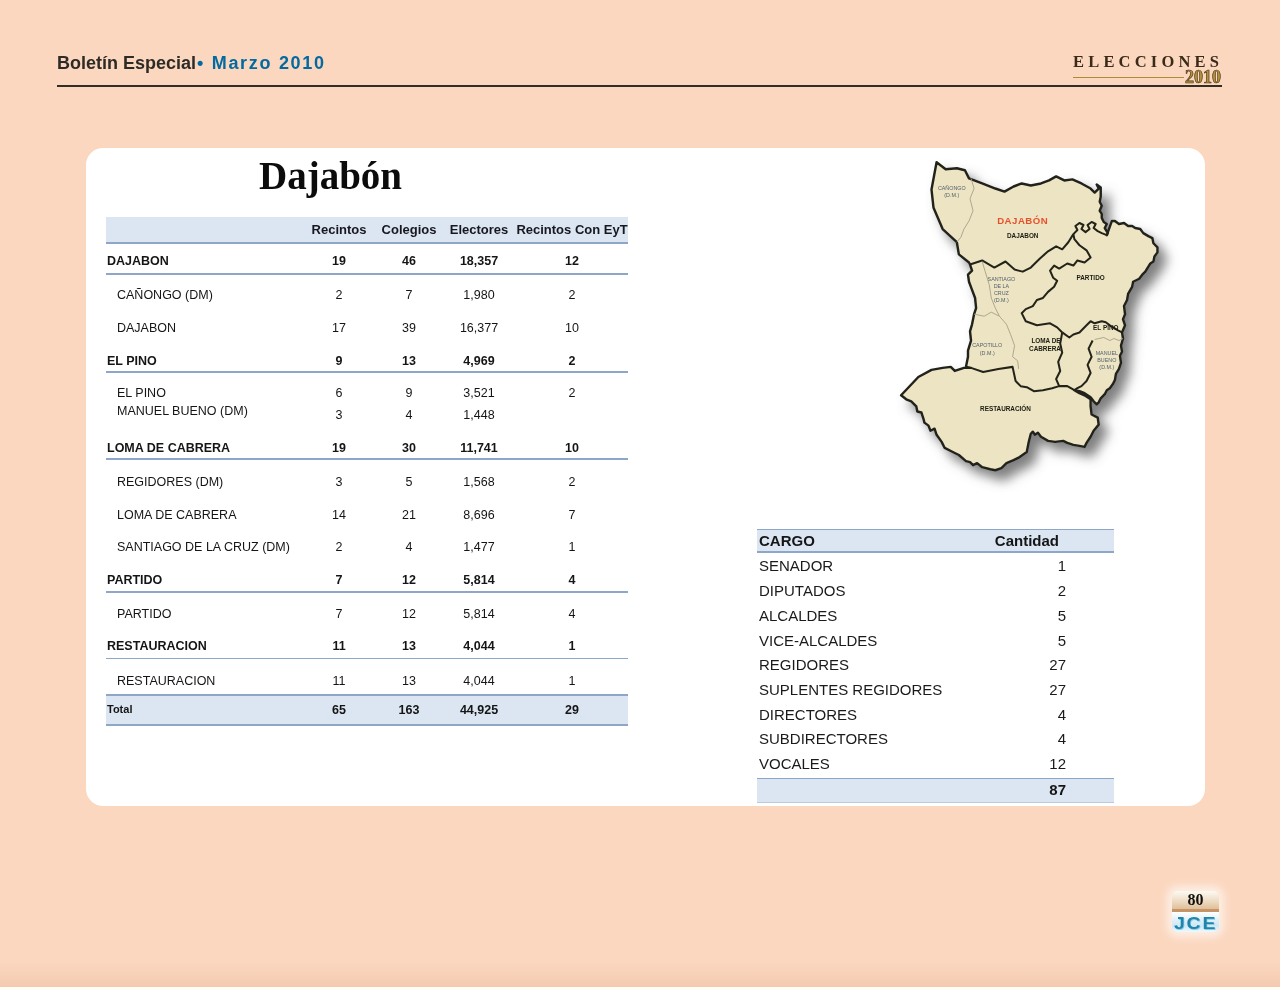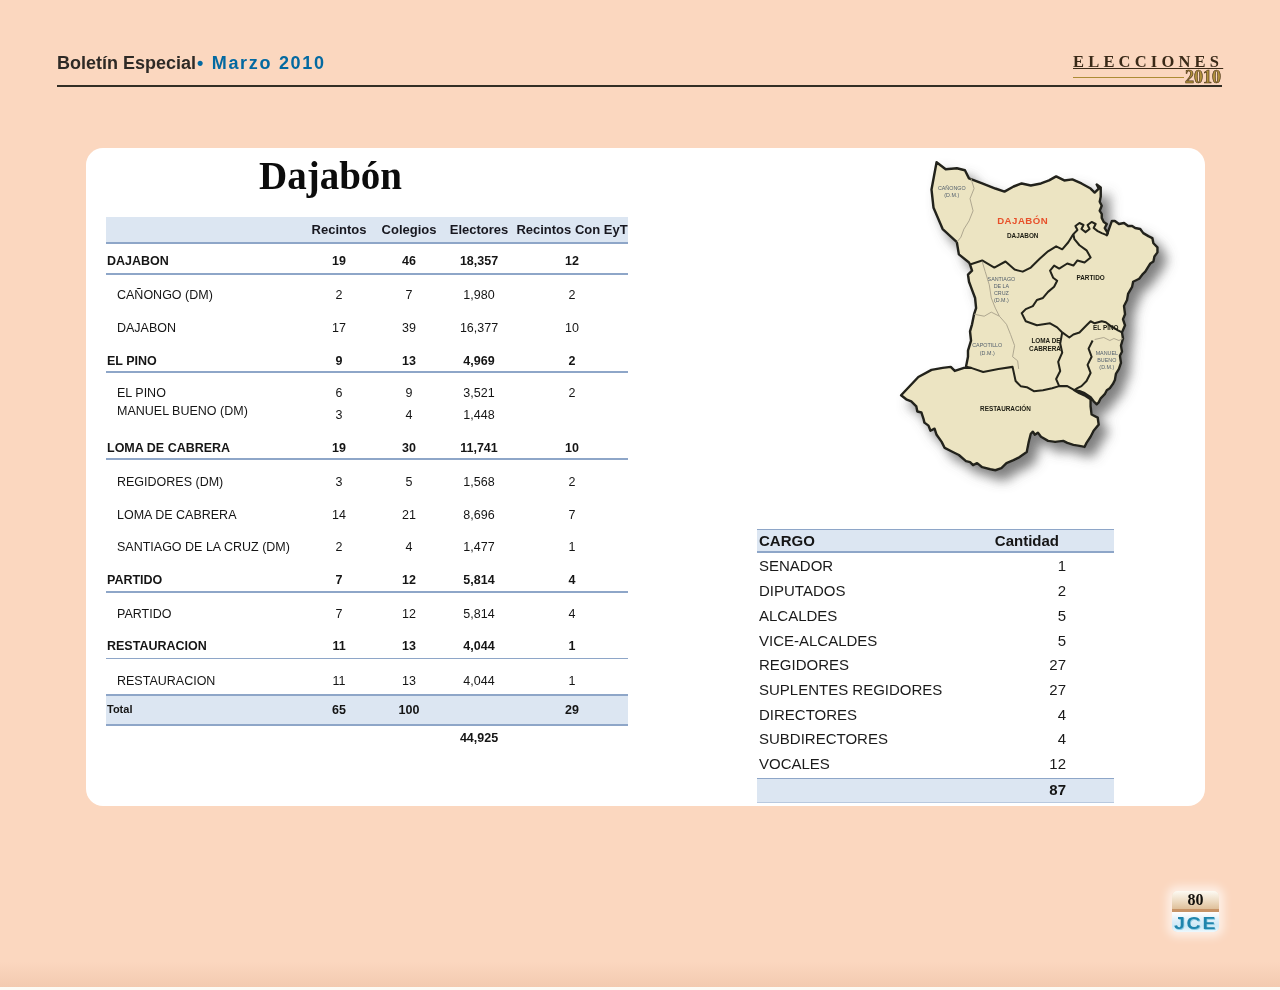--- a/index.html
+++ b/index.html
@@ -9,21 +9,21 @@
 .card{position:absolute;left:86px;top:148px;width:1119px;height:658px;
   background:#ffffff;border-radius:17px;}
 .hline{position:absolute;background:#8ea6c8;}
 .num{position:absolute;text-align:center;}
 </style></head><body>
 <div class="page">
 
 <div class="abs" style="left:57px;top:53px;font-size:18px;font-weight:bold;color:#2e2a26;">Boletín Especial</div>
 <div class="abs" style="left:197px;top:53px;font-size:18px;font-weight:bold;color:#0369a1;letter-spacing:1.7px;">• Marzo 2010</div>
 <div class="abs" style="left:57px;top:85px;width:1165px;height:2px;background:#332e24;"></div>
-<div class="abs" style="left:1073px;top:52px;width:160px;font-family:'Liberation Serif',serif;font-size:16.5px;font-weight:bold;color:#3a2a18;letter-spacing:4.2px;text-decoration:underline;">ELECCIONES</div>
+<div class="abs" style="left:1073px;top:52px;width:160px;font-family:'Liberation Serif',serif;font-size:16.5px;font-weight:bold;color:#3a2a18;letter-spacing:4.2px;">ELECCIONES</div>
 <div class="abs" style="left:1073px;top:76.5px;width:111px;height:1.6px;background:#ad8c35;"></div>
 <div class="abs" style="left:1185px;top:67px;font-family:'Liberation Serif',serif;font-size:18px;font-weight:bold;color:#b3923c;-webkit-text-stroke:0.65px #4a3418;">2010</div>
 <div class="card"></div>
 <div class="abs" style="left:259px;top:153px;font-family:'Liberation Serif',serif;font-size:39px;font-weight:bold;color:#0c0c0c;">Dajabón</div>
 <div class="abs" style="left:106px;top:217px;width:522px;height:25px;background:#dce6f2;"></div>
 <div class="hline" style="left:106px;top:241.5px;width:522px;height:2px;"></div>
 <div class="num" style="left:269px;top:222px;width:140px;font-size:13px;font-weight:bold;color:#17171f;">Recintos</div>
 <div class="num" style="left:339px;top:222px;width:140px;font-size:13px;font-weight:bold;color:#17171f;">Colegios</div>
 <div class="num" style="left:409px;top:222px;width:140px;font-size:13px;font-weight:bold;color:#17171f;">Electores</div>
 <div class="num" style="left:502px;top:222px;width:140px;font-size:13px;font-weight:bold;color:#17171f;">Recintos Con EyT</div>
@@ -92,22 +92,22 @@
 <div class="num" style="left:379px;top:639px;width:60px;font-size:12.5px;font-weight:bold;color:#151515;">13</div>
 <div class="num" style="left:437px;top:639px;width:84px;font-size:12.5px;font-weight:bold;color:#151515;">4,044</div>
 <div class="num" style="left:530px;top:639px;width:84px;font-size:12.5px;font-weight:bold;color:#151515;">1</div>
 <div class="abs" style="left:117px;top:674px;font-size:12.5px;color:#151515;">RESTAURACION</div>
 <div class="num" style="left:309px;top:674px;width:60px;font-size:12.5px;color:#151515;">11</div>
 <div class="num" style="left:379px;top:674px;width:60px;font-size:12.5px;color:#151515;">13</div>
 <div class="num" style="left:437px;top:674px;width:84px;font-size:12.5px;color:#151515;">4,044</div>
 <div class="num" style="left:530px;top:674px;width:84px;font-size:12.5px;color:#151515;">1</div>
 <div class="abs" style="left:107px;top:703px;font-size:11px;font-weight:bold;color:#151515;">Total</div>
 <div class="num" style="left:309px;top:703px;width:60px;font-size:12.5px;font-weight:bold;color:#151515;">65</div>
-<div class="num" style="left:379px;top:703px;width:60px;font-size:12.5px;font-weight:bold;color:#151515;">100</div>
-<div class="num" style="left:437px;top:703px;width:84px;font-size:12.5px;font-weight:bold;color:#151515;margin-top:28px;">44,925</div>
+<div class="num" style="left:379px;top:703px;width:60px;font-size:12.5px;font-weight:bold;color:#151515;">163</div>
+<div class="num" style="left:437px;top:703px;width:84px;font-size:12.5px;font-weight:bold;color:#151515;">44,925</div>
 <div class="num" style="left:530px;top:703px;width:84px;font-size:12.5px;font-weight:bold;color:#151515;">29</div>
 <div class="hline" style="left:106px;top:273px;width:522px;height:1.5px;"></div>
 <div class="hline" style="left:106px;top:371px;width:522px;height:1.5px;"></div>
 <div class="hline" style="left:106px;top:458px;width:522px;height:1.5px;"></div>
 <div class="hline" style="left:106px;top:591px;width:522px;height:1.5px;"></div>
 <div class="hline" style="left:106px;top:657.5px;width:522px;height:1.5px;"></div>
 <div class="hline" style="left:106px;top:694px;width:522px;height:1.5px;"></div>
 <div class="hline" style="left:106px;top:724px;width:522px;height:1.5px;"></div>
 <div class="abs" style="left:757px;top:530px;width:357px;height:21px;background:#dce6f2;"></div>
 <div class="hline" style="left:757px;top:528.5px;width:357px;height:1.5px;"></div>

